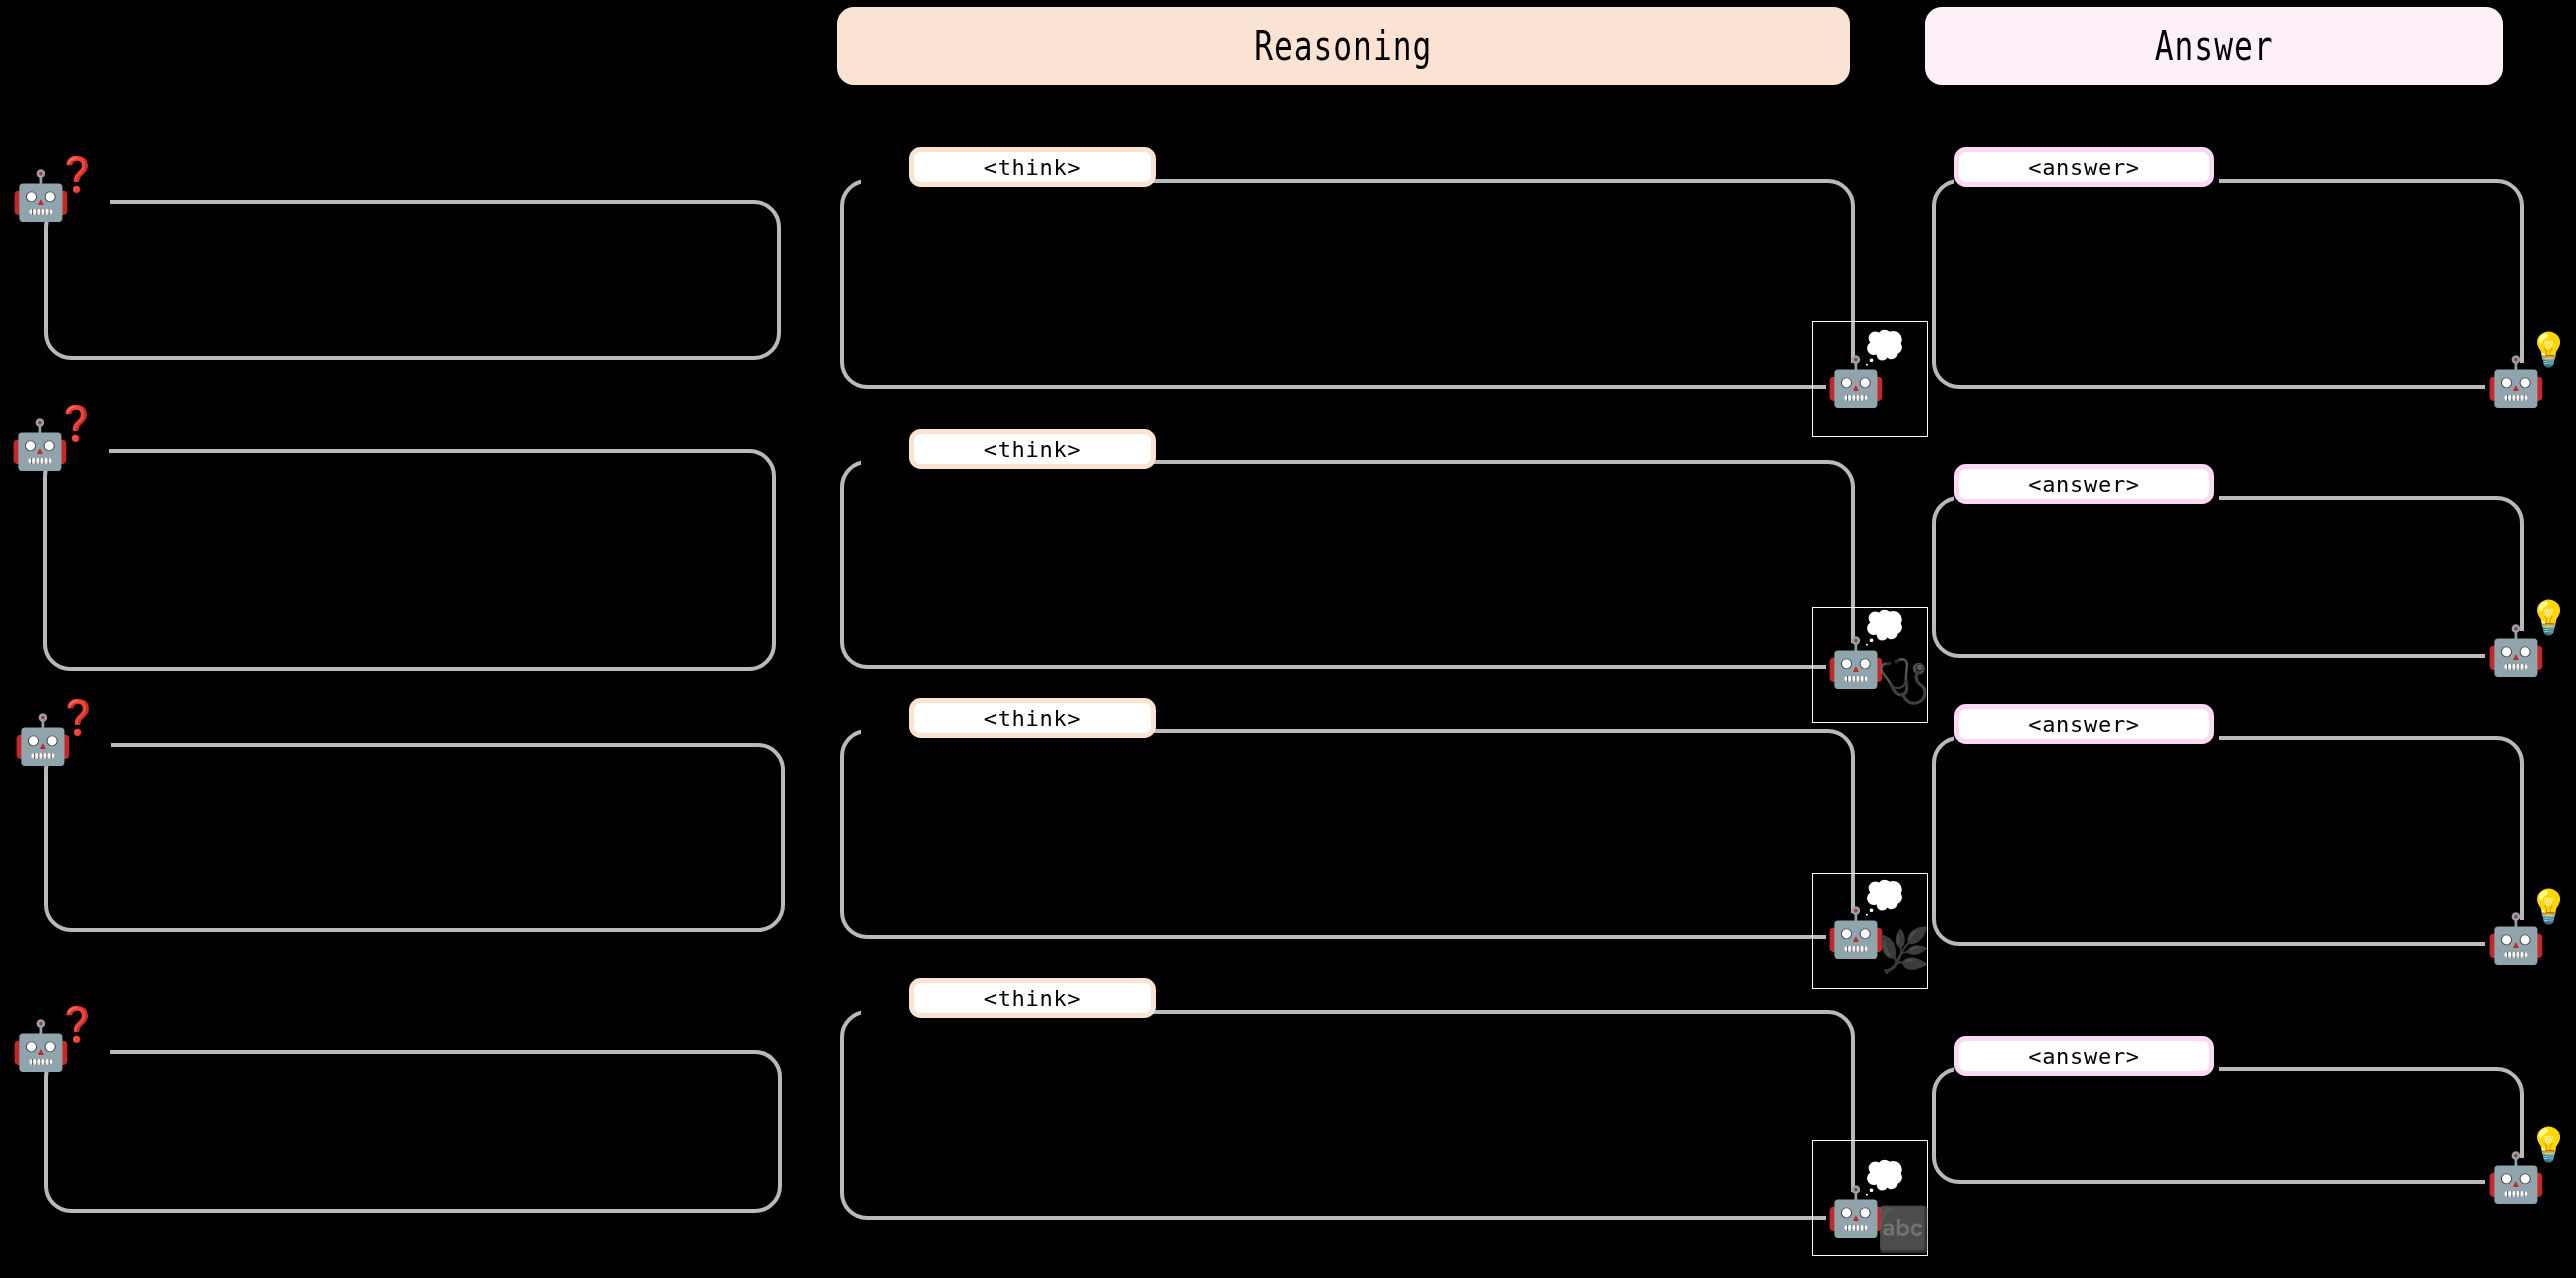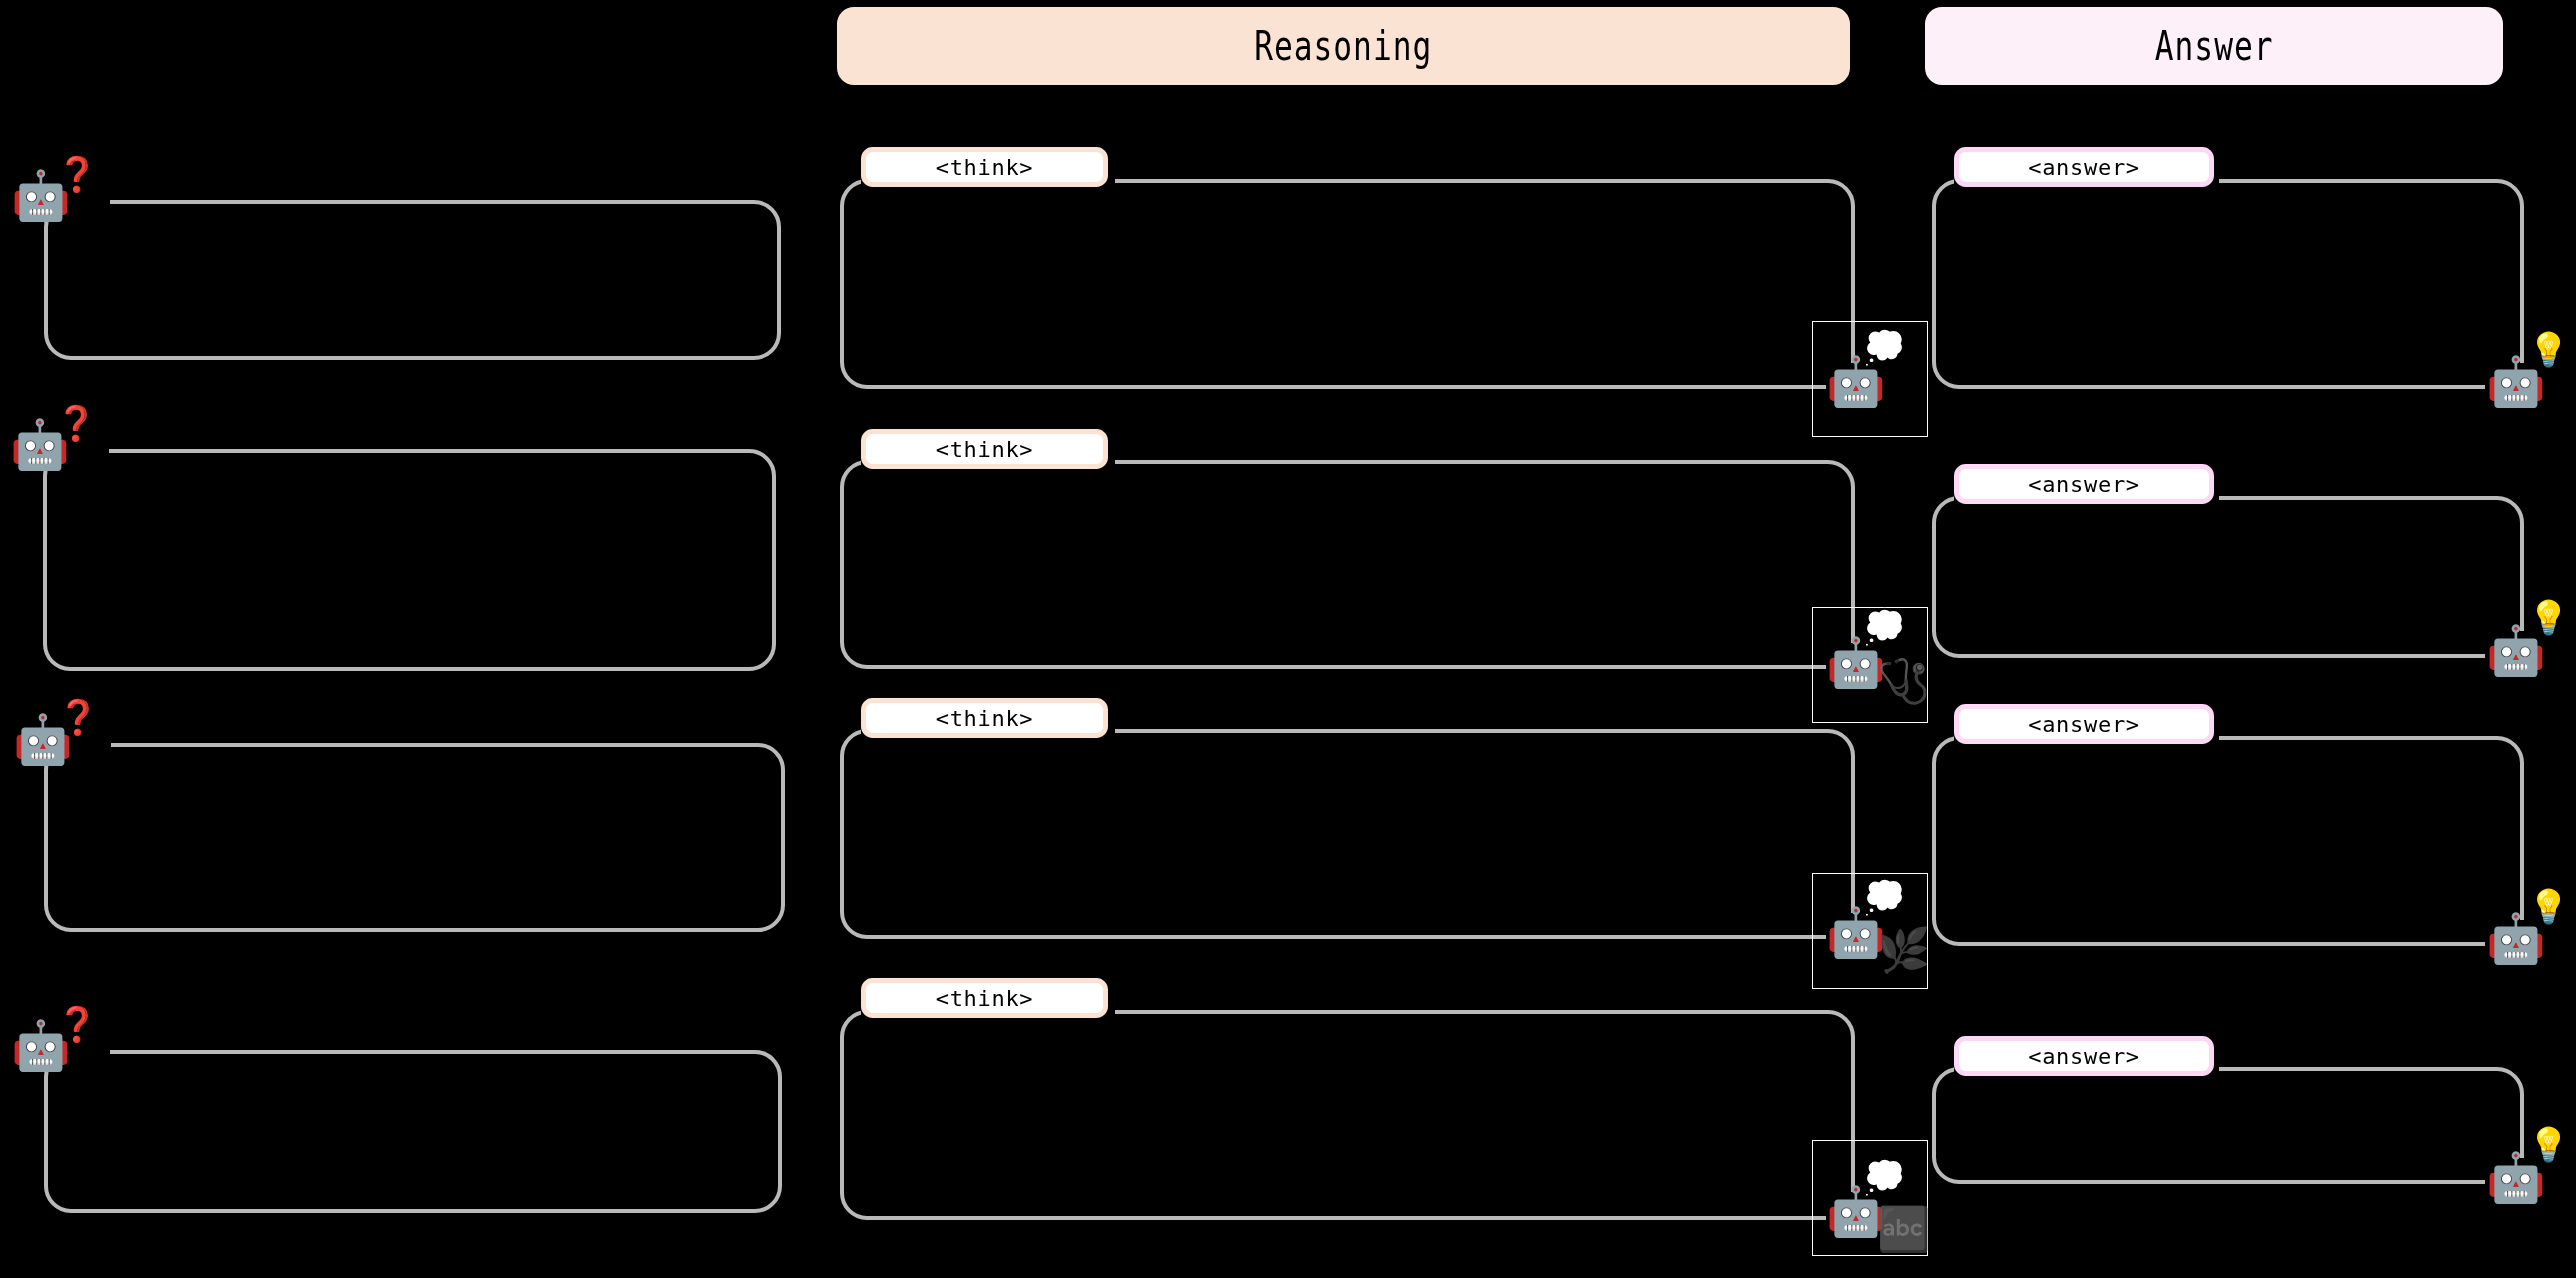--- a/index.html
+++ b/index.html
@@ -36,21 +36,21 @@
   
   .tag-pill{
     position:absolute;height:40px;border-radius:11.7px;
     display:flex;align-items:center;justify-content:center;
     background:#fff;box-sizing:border-box;z-index:6;
   }
   .tag-pill .tag-text{
     font-size:22px;color:#000;letter-spacing:0.7px;white-space:nowrap;
     font-family:"DejaVu Sans Mono","Liberation Mono",monospace;
   }
-  .tag-think{border:5.9px solid #fbe3d4;}
+  .tag-think{border:5.9px solid #fbe3d4;margin-left:48px;}
   .tag-answer{border:5.9px solid #fcd7f6;}
 
   
   .badge{
     position:absolute;z-index:9;line-height:1;
     font-family:"DejaVu Sans","Liberation Sans",sans-serif;
     user-select:none;
   }
   .badge .glyph{display:block;}
   .emoji-q{font-size:48px;}

